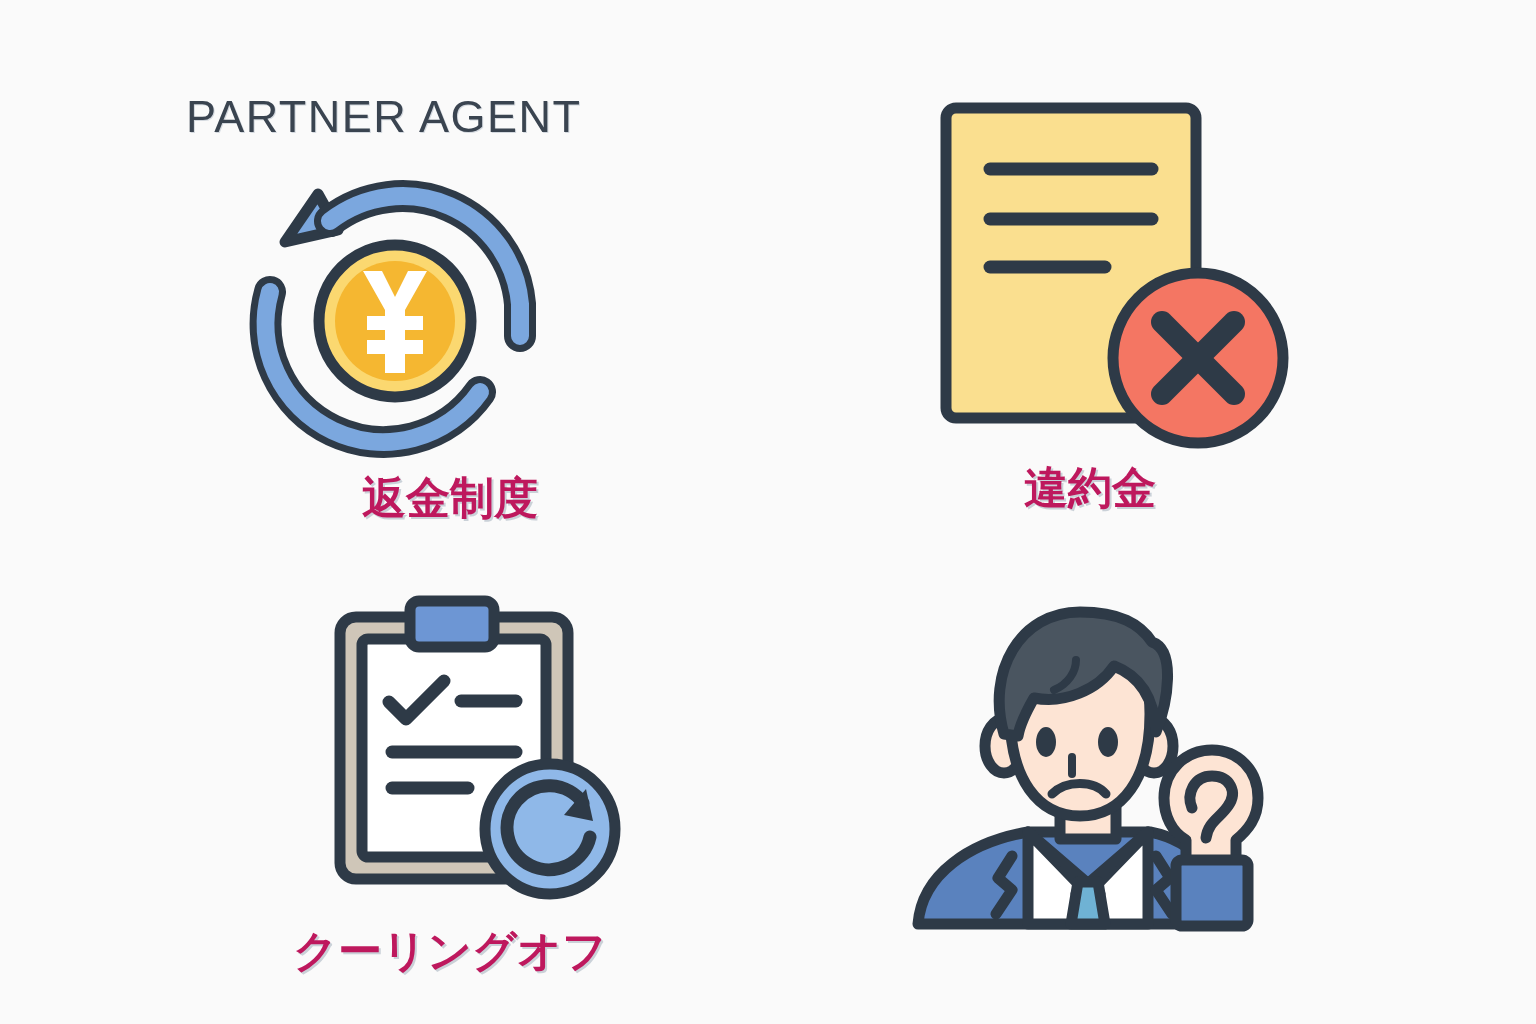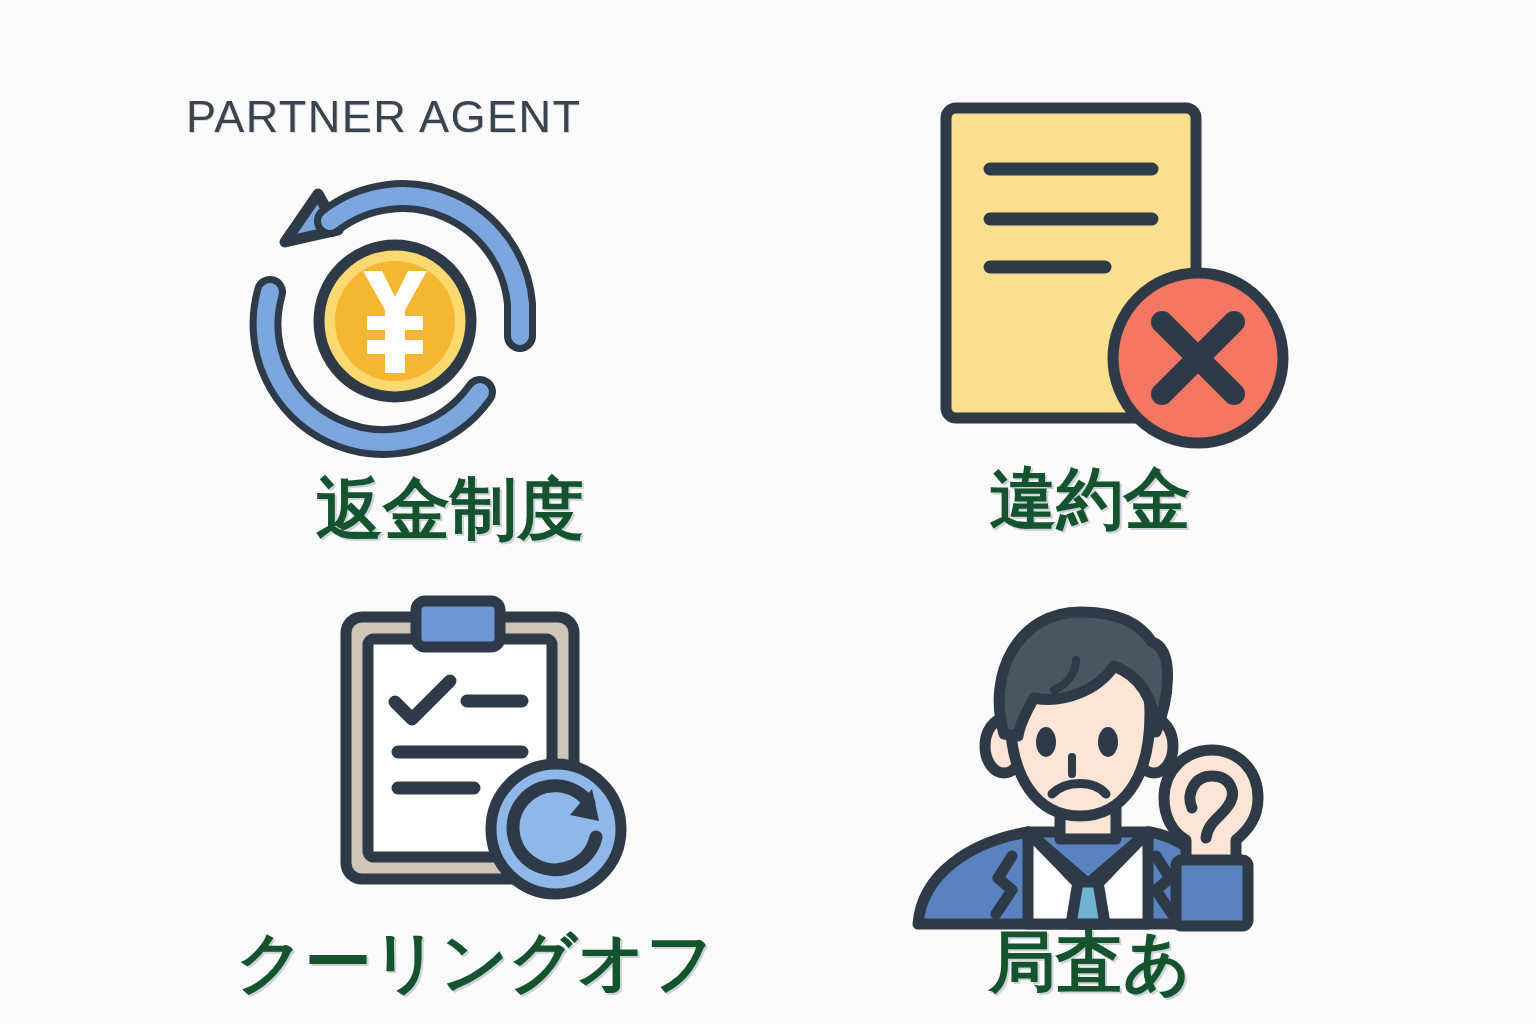--- a/index.html
+++ b/index.html
@@ -45,37 +45,37 @@
   }
   .cell-art {
     position: absolute;
     left: 0;
     top: 0;
   }
   .cell-label {
     position: absolute;
     width: 100%;
     text-align: center;
-    font-size: 67px;
+    font-size: 44px;
     font-weight: 700;
-    color: #14532d;
+    color: #be185d;
     text-shadow: 2px 2px 0 rgba(170,182,194,0.6);
     line-height: 1;
     white-space: nowrap;
     font-family: "DejaVu Sans", "Liberation Sans", sans-serif;
   }
 
   
   #cell-refund      { left: 230px;  top: 140px; width: 440px; height: 400px; }
   #cell-refund .cell-label { top: 312px; }
 
   #cell-penalty     { left: 870px;  top: 60px;  width: 440px; height: 480px; }
   #cell-penalty .cell-label { top: 382px; }
 
-  #cell-coolingoff  { left: 236px;  top: 565px; width: 440px; height: 420px; }
+  #cell-coolingoff  { left: 230px;  top: 565px; width: 440px; height: 420px; }
   #cell-coolingoff .cell-label { top: 340px; }
 
   #cell-inquiry     { left: 870px;  top: 565px; width: 440px; height: 420px; }
   #cell-inquiry     .cell-label { top: 340px; }
 
   svg { display: block; overflow: visible; }
 </style>
 </head>
 <body>
 
@@ -201,16 +201,15 @@
         <g>
           <path d="M 286 268 L 286 246 C 272 238 264 222 264 204
                    C 264 176 286 156 312 156 C 338 156 358 176 358 204
                    C 358 224 348 236 336 246 L 336 268 Z" fill="#fde4d4" stroke="#2e3a47" stroke-width="11" stroke-linejoin="round"></path>
           <path d="M 292 214 C 286 200 294 182 312 182 C 330 182 338 198 328 212
                    C 320 224 308 228 306 244" fill="none" stroke="#2e3a47" stroke-width="11" stroke-linecap="round"></path>
           <rect x="276" y="266" width="72" height="66" rx="6" ry="6" fill="#5a82be" stroke="#2e3a47" stroke-width="11"></rect>
         </g>
       </svg>
     </div>
-    <div class="cell-label">局査あ</div>
   </div>
 
 </div>
 
 </body></html>

